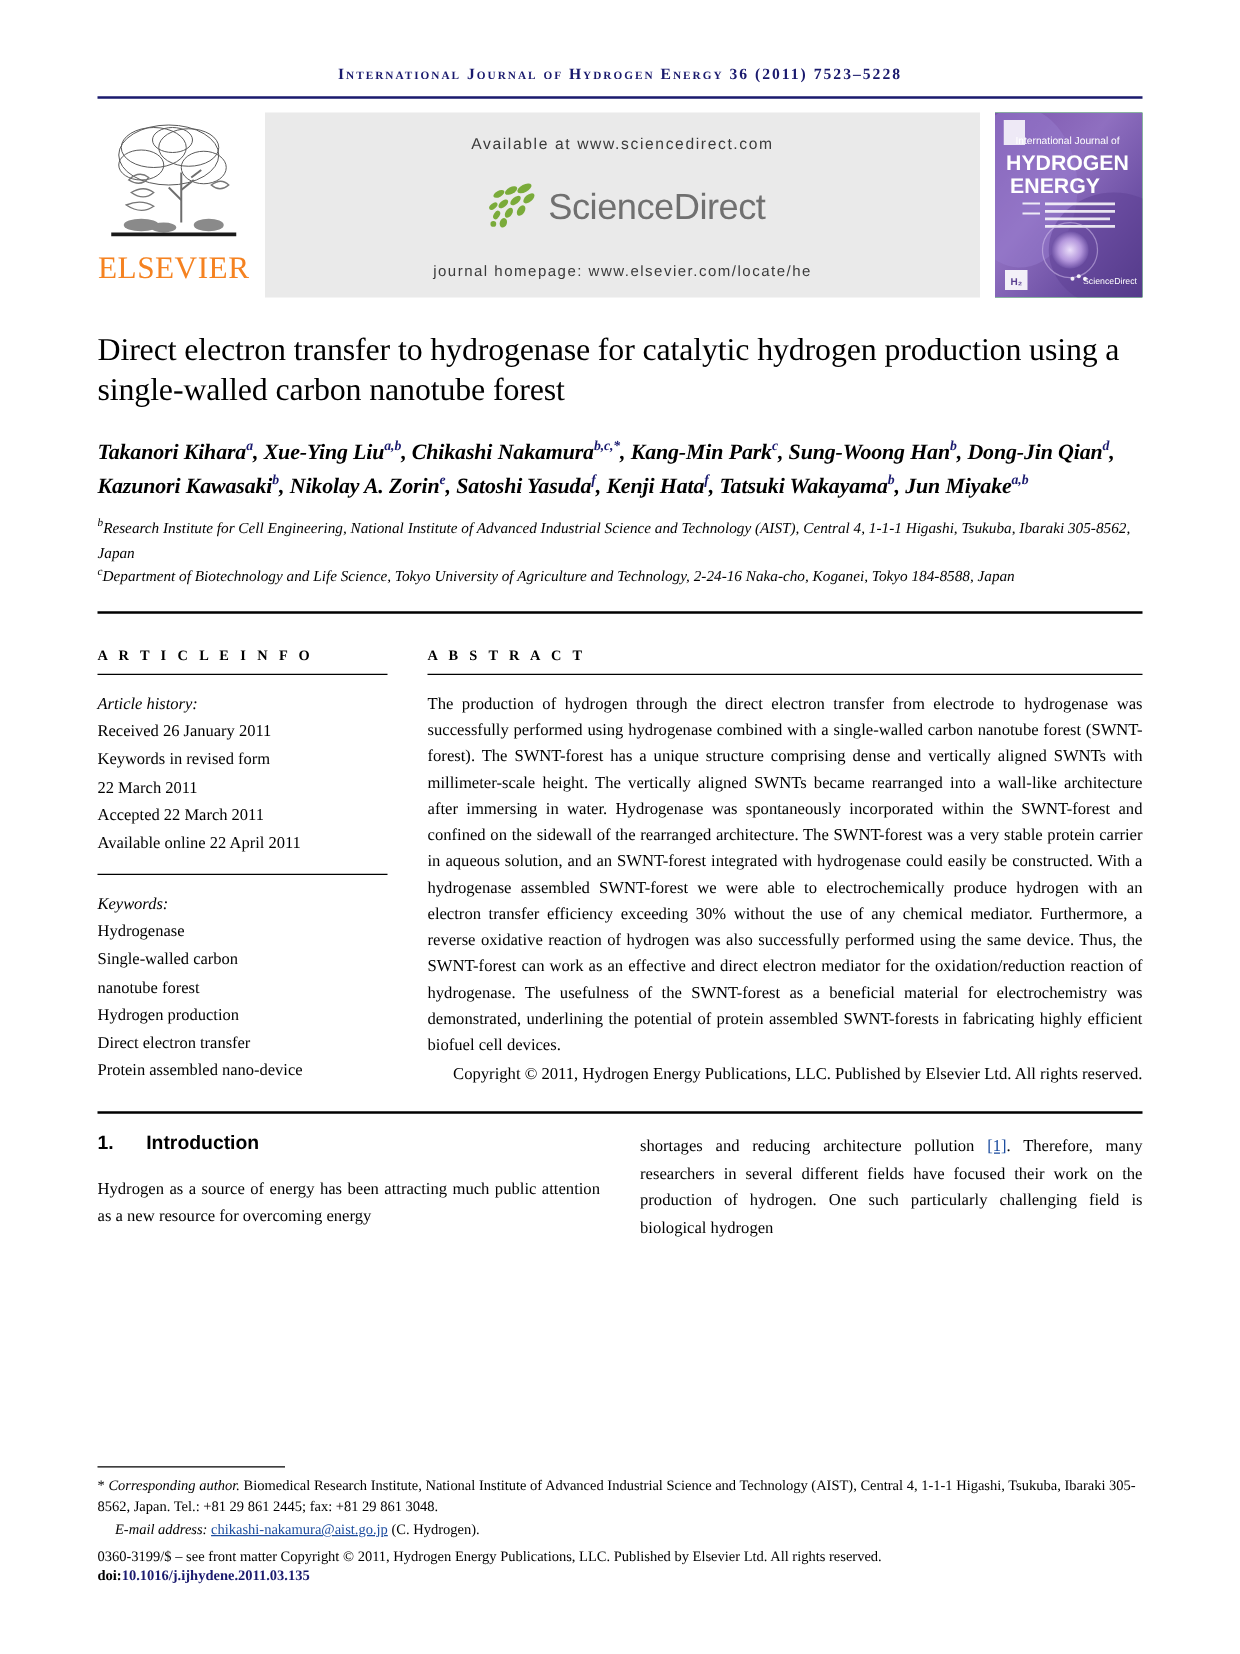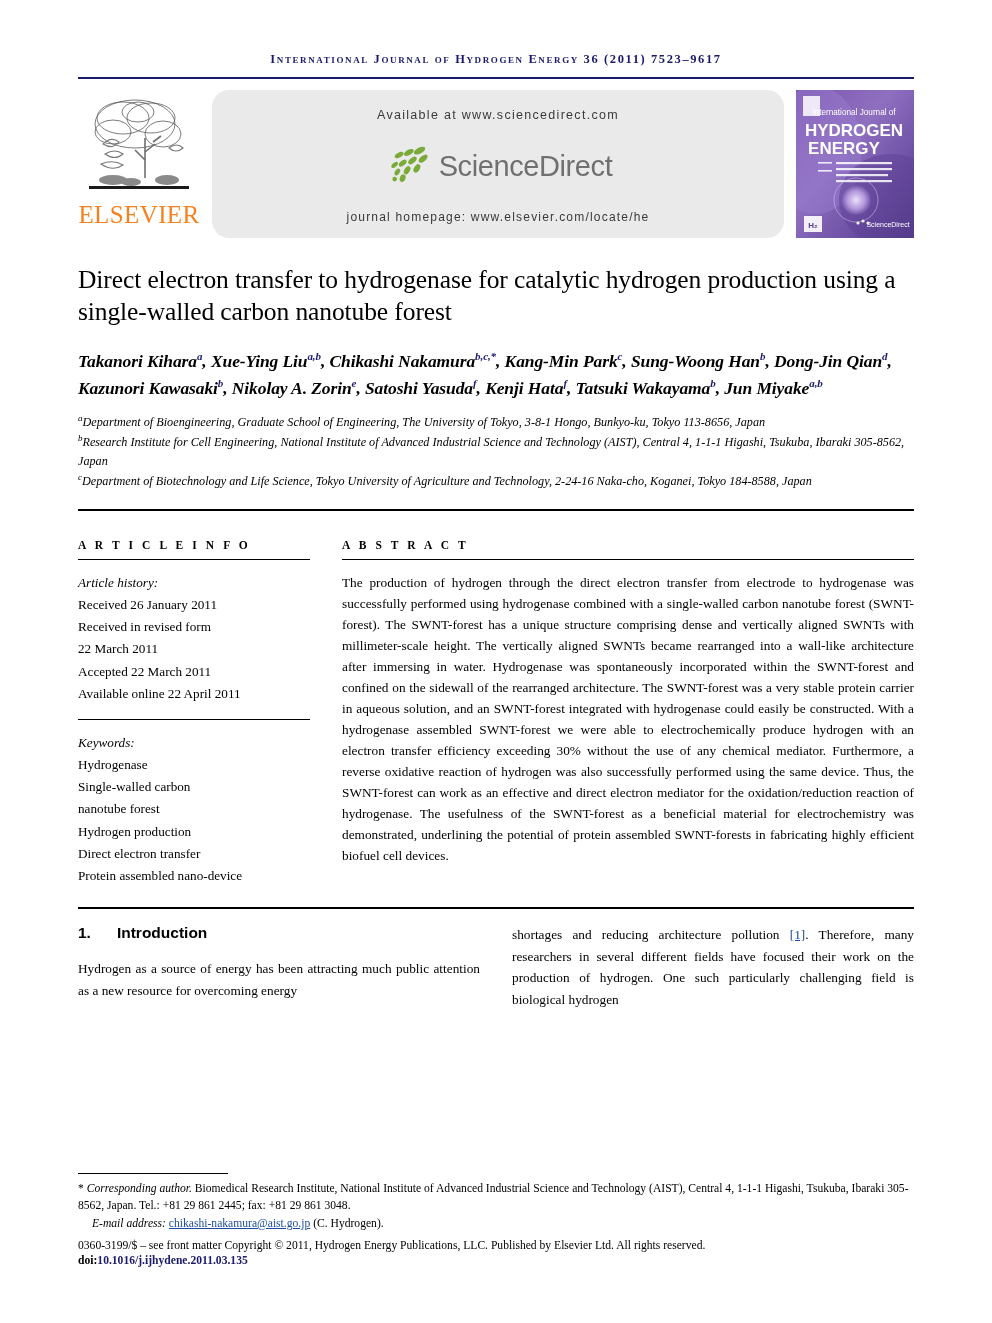--- a/index.html
+++ b/index.html
@@ -66,21 +66,20 @@
   .sd-banner {
     flex: 1 1 auto;
     background: #eaeaea;
     margin: 0 12px 0 12px;
     display: flex;
     flex-direction: column;
     align-items: center;
     justify-content: space-between;
     padding: 18px 0 14px 0;
     box-sizing: border-box;
-    border-radius: 17px;
   }
   .sd-available {
     font-family: "Liberation Sans", sans-serif;
     font-size: 12.5px;
     letter-spacing: 1.3px;
     color: #3a3a3a;
   }
   .sd-logo-row {
     display: flex;
     align-items: center;
@@ -258,21 +257,21 @@
     font-weight: bold;
     color: #1a1a6e;
   }
   .doi-line .doi-prefix { color: #000; }
 </style>
 </head>
 <body>
 
 <div class="page">
 
-  <div class="running-head">International Journal of Hydrogen Energy 36 (2011) 7523–9617</div>
+  <div class="running-head">International Journal of Hydrogen Energy 36 (2011) 7523–5228</div>
   <div class="head-rule"></div>
 
   <div class="masthead">
 
     <div class="elsevier-logo">
       <div class="tree-wrap">
         <svg viewBox="0 0 112 108" width="112" height="108" aria-hidden="true">
           <g fill="none" stroke="#5a5a5a" stroke-width="0.8">
             <ellipse cx="52" cy="32" rx="40" ry="24"></ellipse>
             <ellipse cx="40" cy="26" rx="26" ry="16"></ellipse>
@@ -372,37 +371,36 @@
         <text x="92" y="137" font-family="Liberation Sans, sans-serif" font-size="7" fill="#ffffff" text-anchor="middle">ScienceDirect</text>
       </svg>
     </div>
   </div>
 
   <h1 class="title">Direct electron transfer to hydrogenase for catalytic hydrogen production using a single-walled carbon nanotube forest</h1>
 
   <div class="authors"><span>Takanori Kihara</span><sup>a</sup>, <span>Xue-Ying Liu</span><sup>a,b</sup>, <span>Chikashi Nakamura</span><sup>b,c,*</sup>, <span>Kang-Min Park</span><sup>c</sup>, <span>Sung-Woong Han</span><sup>b</sup>, <span>Dong-Jin Qian</span><sup>d</sup>, <span>Kazunori Kawasaki</span><sup>b</sup>, <span>Nikolay A. Zorin</span><sup>e</sup>, <span>Satoshi Yasuda</span><sup>f</sup>, <span>Kenji Hata</span><sup>f</sup>, <span>Tatsuki Wakayama</span><sup>b</sup>, <span>Jun Miyake</span><sup>a,b</sup></div>
 
   <div class="affils">
-      <div class="affil-line"><sup>a</sup>Department of Bioengineering, Graduate School of Engineering, The University of Tokyo, 3-8-1 Hongo, Bunkyo-ku, Tokyo 113-8656, Japan</div>
       <div class="affil-line"><sup>b</sup>Research Institute for Cell Engineering, National Institute of Advanced Industrial Science and Technology (AIST), Central 4, 1-1-1 Higashi, Tsukuba, Ibaraki 305-8562, Japan</div>
       <div class="affil-line"><sup>c</sup>Department of Biotechnology and Life Science, Tokyo University of Agriculture and Technology, 2-24-16 Naka-cho, Koganei, Tokyo 184-8588, Japan</div>
     </div>
 
   <div class="rule-thick"></div>
 
   <div class="info-abstract">
 
     <div class="col-info">
       <div class="sec-label">A R T I C L E  I N F O</div>
       <div class="label-rule"></div>
       <div class="info-body">
         <div class="hist-head">Article history:</div>
         <div id="history-items">
             <div>Received 26 January 2011</div>
-            <div>Received in revised form</div>
+            <div>Keywords in revised form</div>
             <div>22 March 2011</div>
             <div>Accepted 22 March 2011</div>
             <div>Available online 22 April 2011</div>
           </div>
       </div>
       <div class="kw-block">
         <div class="kw-rule"></div>
         <div class="info-body" style="margin-top:0">
           <div class="kw-head">Keywords:</div>
           <div id="keyword-items">
@@ -414,20 +412,21 @@
               <div>Protein assembled nano-device</div>
             </div>
         </div>
       </div>
     </div>
 
     <div class="col-abstract">
       <div class="sec-label">A B S T R A C T</div>
       <div class="label-rule"></div>
       <div class="abstract-body">The production of hydrogen through the direct electron transfer from electrode to hydrogenase was successfully performed using hydrogenase combined with a single-walled carbon nanotube forest (SWNT-forest). The SWNT-forest has a unique structure comprising dense and vertically aligned SWNTs with millimeter-scale height. The vertically aligned SWNTs became rearranged into a wall-like architecture after immersing in water. Hydrogenase was spontaneously incorporated within the SWNT-forest and confined on the sidewall of the rearranged architecture. The SWNT-forest was a very stable protein carrier in aqueous solution, and an SWNT-forest integrated with hydrogenase could easily be constructed. With a hydrogenase assembled SWNT-forest we were able to electrochemically produce hydrogen with an electron transfer efficiency exceeding 30% without the use of any chemical mediator. Furthermore, a reverse oxidative reaction of hydrogen was also successfully performed using the same device. Thus, the SWNT-forest can work as an effective and direct electron mediator for the oxidation/reduction reaction of hydrogenase. The usefulness of the SWNT-forest as a beneficial material for electrochemistry was demonstrated, underlining the potential of protein assembled SWNT-forests in fabricating highly efficient biofuel cell devices.</div>
+      <div class="abstract-body copyright-line">Copyright © 2011, Hydrogen Energy Publications, LLC. Published by Elsevier Ltd. All rights reserved.</div>
     </div>
   </div>
 
   <div class="body-rule"></div>
 
   <div class="body-cols">
     <div class="bcol">
       <div class="sec-head">
         <span>1.</span>
         <span>Introduction</span>

